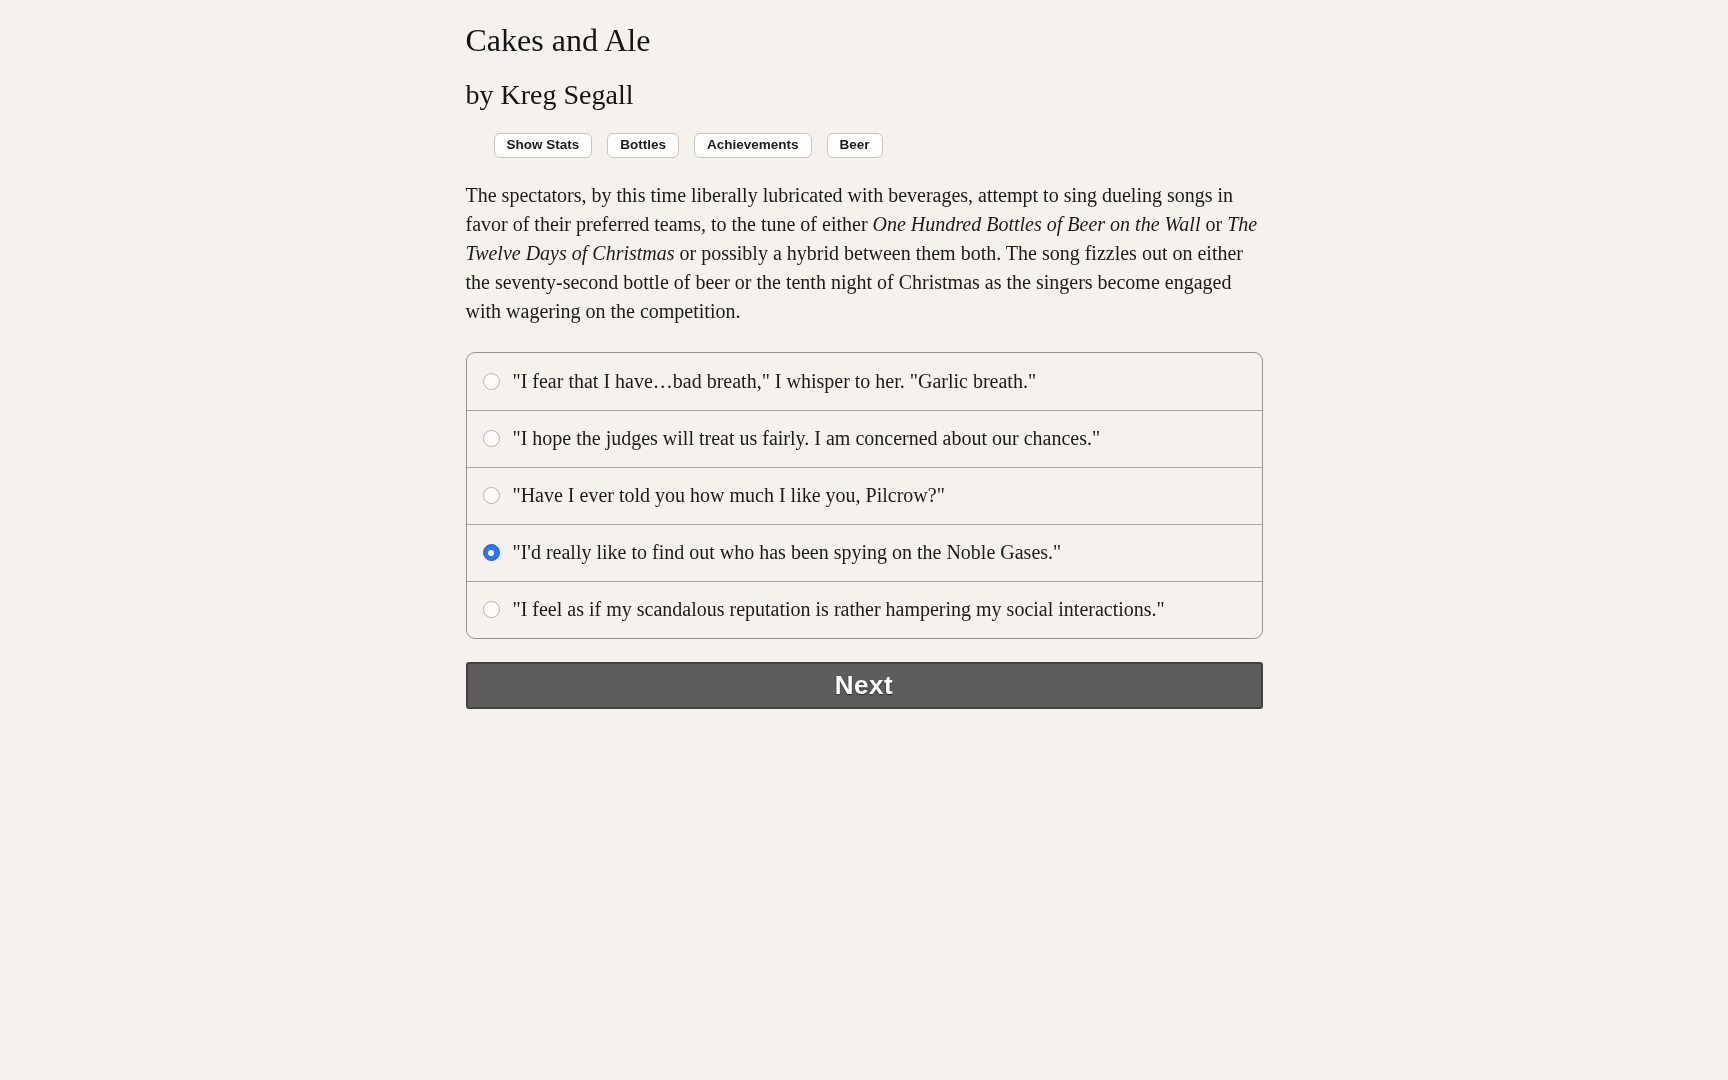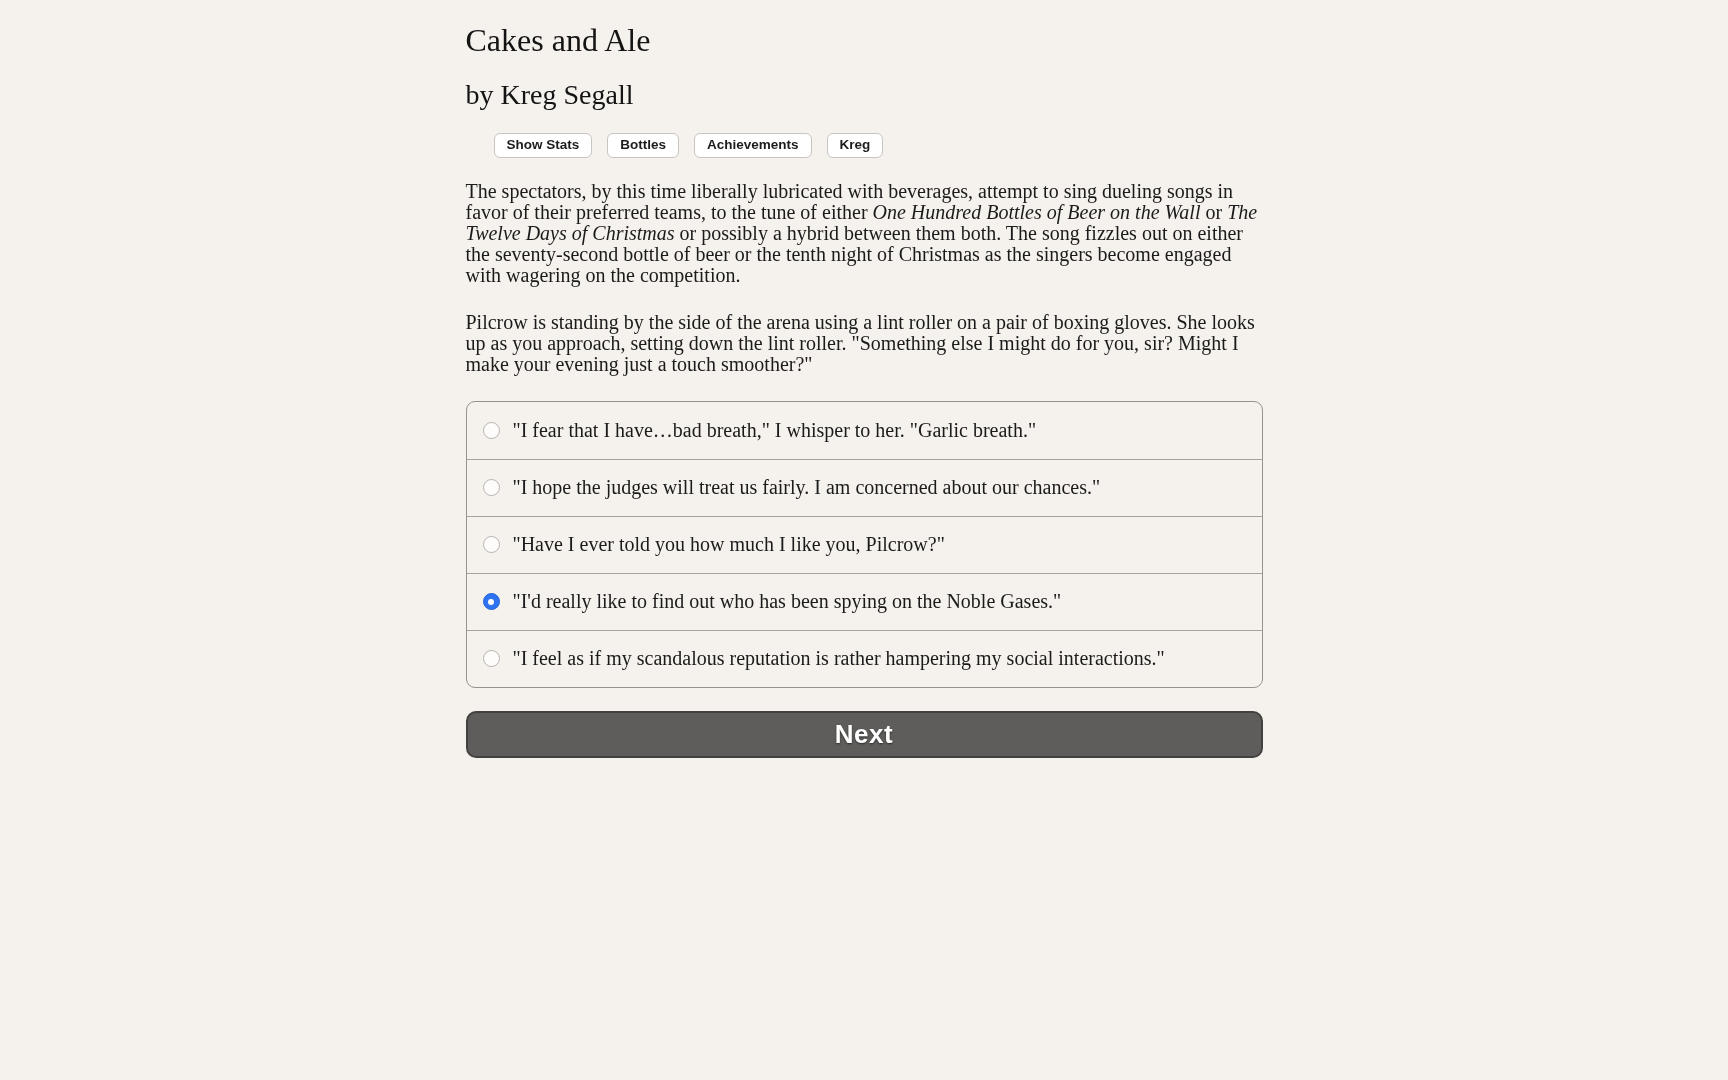--- a/index.html
+++ b/index.html
@@ -40,21 +40,21 @@
     border-radius: 6px;
     padding: 3px 12px 4px 12px;
     line-height: 1.2;
     cursor: pointer;
     white-space: nowrap;
   }
 
   .story { margin-top: 23px; }
   .story p {
     font-size: 20px;
-    line-height: 21px;
+    line-height: 29px;
     color: #1b1b1b;
     margin-bottom: 26px;
   }
   .story .it { font-style: italic; }
 
   .options-box {
     border: 1px solid #96938f;
     border-radius: 9px;
     overflow: hidden;
     background: transparent;
@@ -95,21 +95,21 @@
     line-height: 27px;
     color: #1b1b1b;
   }
 
   .next-btn {
     margin-top: 23px;
     width: 100%;
     height: 47px;
     background: #5f5d5b;
     border: 2px solid #434140;
-    border-radius: 10px;
+    border-radius: 3px;
     display: flex;
     align-items: center;
     justify-content: center;
     cursor: pointer;
   }
   .next-btn span {
     font-family: "Liberation Sans", sans-serif;
     font-size: 26px;
     font-weight: 700;
     color: #ffffff;
@@ -122,26 +122,25 @@
 
 <div class="page">
 
   <h1 class="title">Cakes and Ale</h1>
   <div class="byline">by Kreg Segall</div>
 
   <div class="toolbar">
     <button class="tb-btn">Show Stats</button>
     <button class="tb-btn">Bottles</button>
     <button class="tb-btn">Achievements</button>
-    <button class="tb-btn">Kreg</button>
+    <button class="tb-btn">Beer</button>
   </div>
 
   <div class="story">
     <p><span>The spectators, by this time liberally lubricated with beverages, attempt to sing dueling songs in favor of their preferred teams, to the tune of either </span><span class="it">One Hundred Bottles of Beer on the Wall</span><span> or </span><span class="it">The Twelve Days of Christmas</span><span> or possibly a hybrid between them both. The song fizzles out on either the seventy-second bottle of beer or the tenth night of Christmas as the singers become engaged with wagering on the competition.</span></p>
-    <p>Pilcrow is standing by the side of the arena using a lint roller on a pair of boxing gloves. She looks up as you approach, setting down the lint roller. "Something else I might do for you, sir? Might I make your evening just a touch smoother?"</p>
   </div>
 
   <div class="options-box">
     <div class="option-row">
       <span class="radio"></span>
       <span class="option-label">"I fear that I have…bad breath," I whisper to her. "Garlic breath."</span>
     </div>
     <div class="option-row">
       <span class="radio"></span>
       <span class="option-label">"I hope the judges will treat us fairly. I am concerned about our chances."</span>

